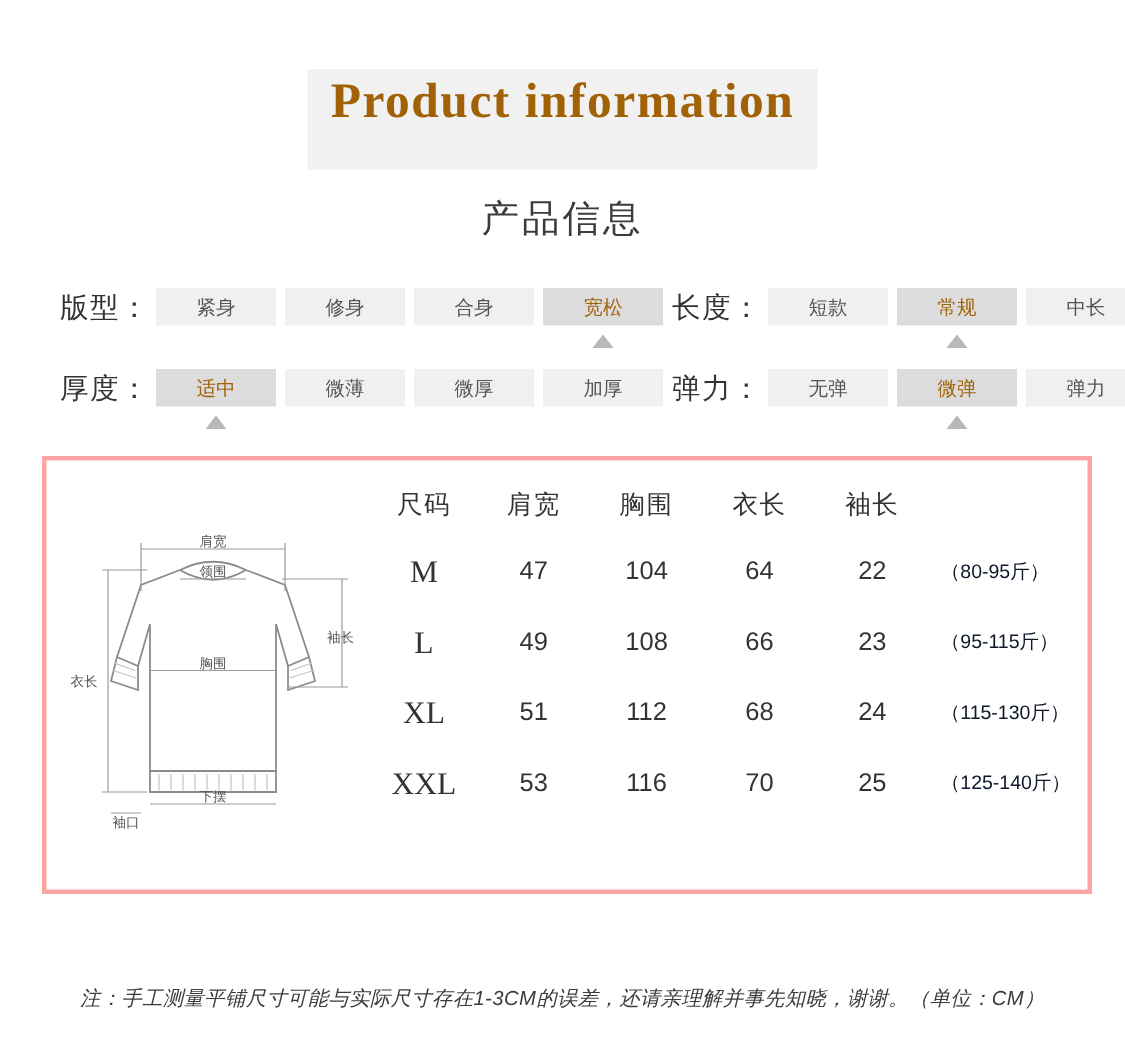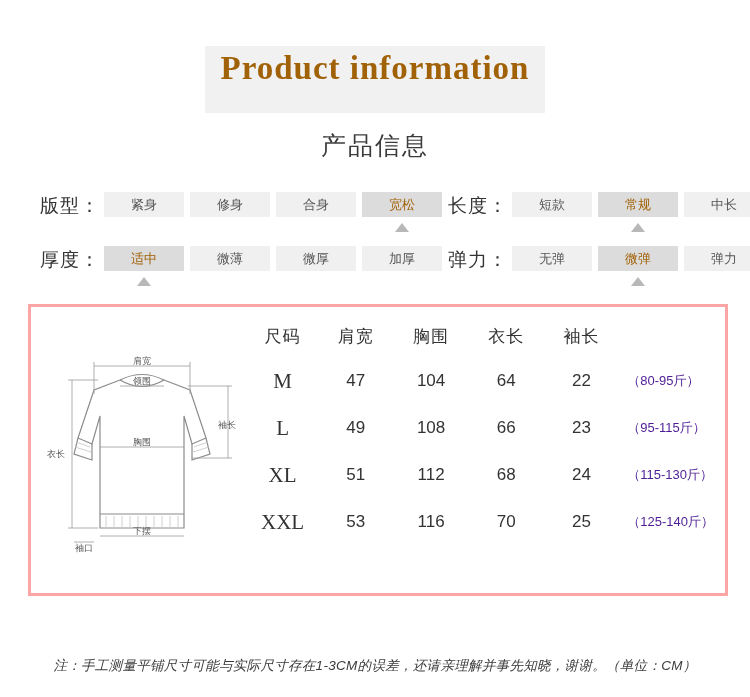--- a/index.html
+++ b/index.html
@@ -133,21 +133,21 @@
     font-size: 17px;
     color: #333;
     padding: 11px 0;
   }
   table.size td.sz {
     font-family: "Liberation Serif", serif;
     font-size: 21px;
   }
   table.size td.weight {
     font-size: 13px;
-    color: #4c1d95;
+    color: #0f172a;
     text-align: left;
     padding-left: 8px;
     white-space: nowrap;
   }
   .col-sz    { width: 70px; }
   .col-num   { width: 74px; }
   .col-wt    { width: 104px; }
 
   
   .note {

